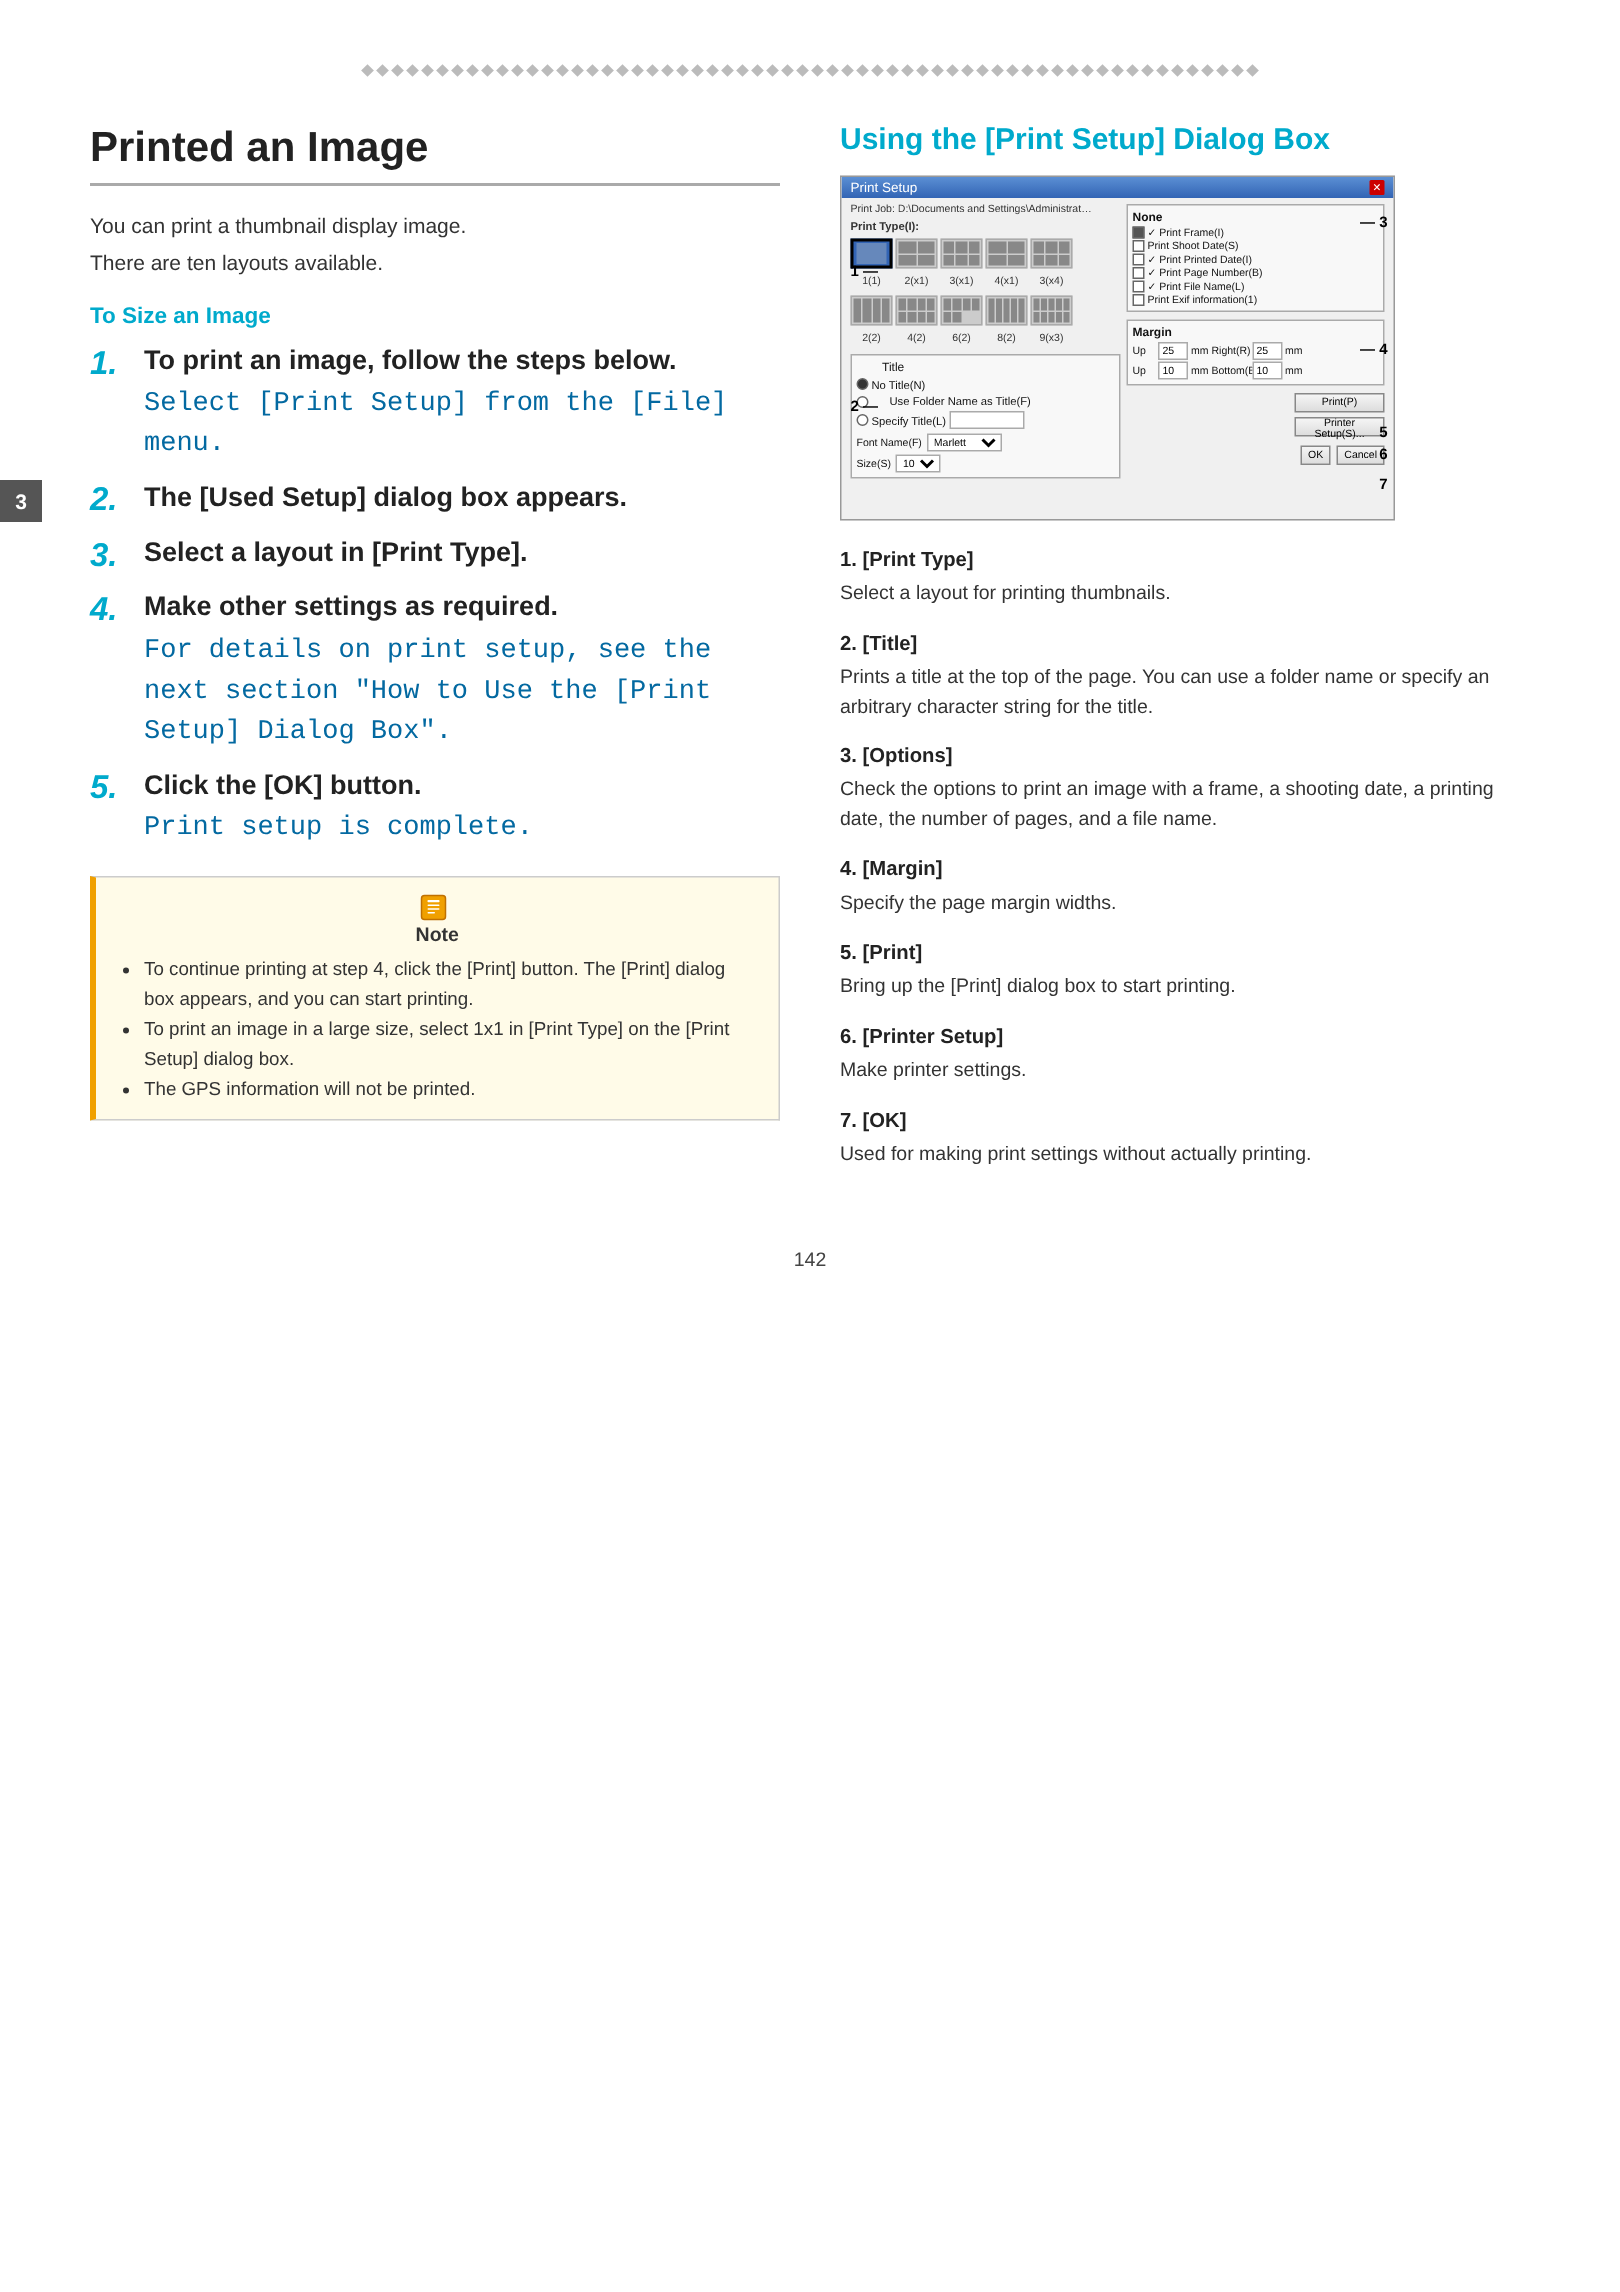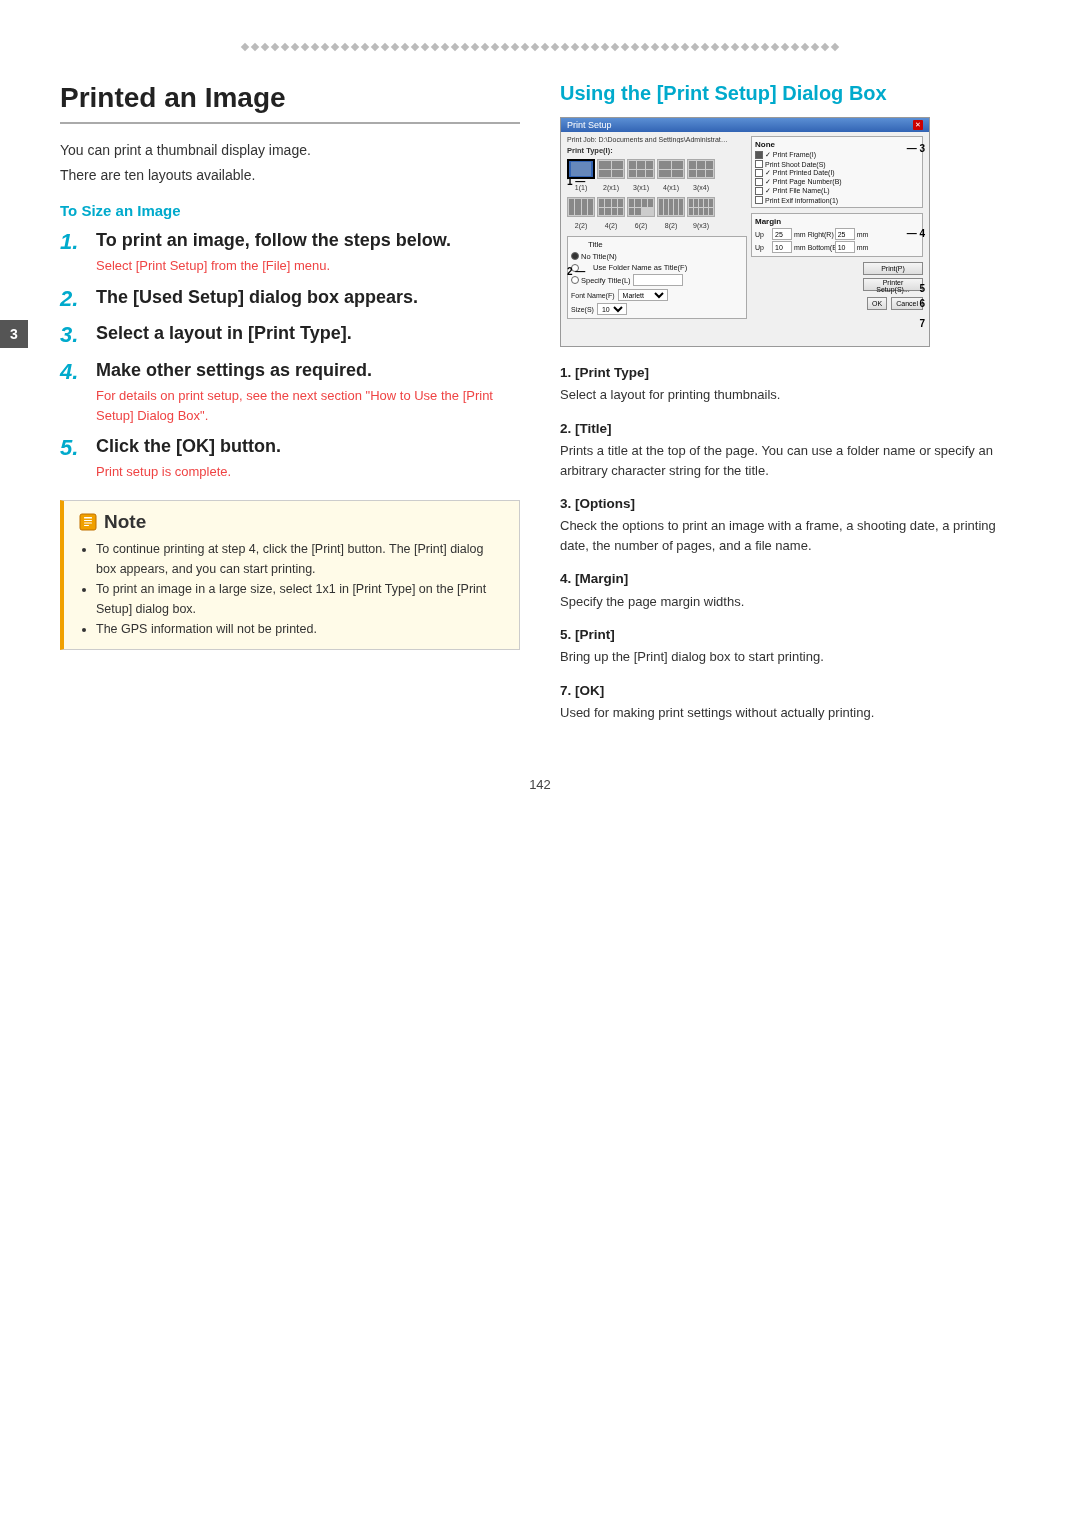--- a/index.html
+++ b/index.html
@@ -96,43 +96,45 @@
     }
 
     .step-title {
       font-size: 18px;
       font-weight: bold;
       color: #222;
       line-height: 1.3;
     }
 
     .step-desc {
-      font-size: 13px;
-      color: #ef4444;
+      font-size: 18px;
+      color: #0369a1;
       margin-top: 4px;
       line-height: 1.5;
+      font-family: Liberation Mono, monospace;
     }
 
     
     .note-box {
       border: 1px solid #ccc;
       border-left: 4px solid #f0a000;
       background: #fffbe8;
       padding: 10px 14px;
       margin-top: 18px;
       margin-bottom: 10px;
     }
 
     .note-header {
       display: flex;
       align-items: center;
       font-weight: bold;
-      font-size: 19px;
+      font-size: 13px;
       margin-bottom: 6px;
       color: #333;
+      flex-direction: column;
     }
 
     .note-icon {
       width: 20px;
       height: 20px;
       margin-right: 6px;
       display: inline-flex;
       align-items: center;
       justify-content: center;
     }
@@ -671,20 +673,21 @@
         <div style="position:absolute;right:4px;top:180px;font-size:10px;font-weight:bold;color:#000;">6</div>
         <div style="position:absolute;right:4px;top:200px;font-size:10px;font-weight:bold;color:#000;">7</div>
       </div>
 
       <div class="ref-list" id="ref-list">
           <div class="ref-item"><span class="ref-num">1. [Print Type]</span><div class="ref-desc">Select a layout for printing thumbnails.</div></div>
           <div class="ref-item"><span class="ref-num">2. [Title]</span><div class="ref-desc">Prints a title at the top of the page. You can use a folder name or specify an arbitrary character string for the title.</div></div>
           <div class="ref-item"><span class="ref-num">3. [Options]</span><div class="ref-desc">Check the options to print an image with a frame, a shooting date, a printing date, the number of pages, and a file name.</div></div>
           <div class="ref-item"><span class="ref-num">4. [Margin]</span><div class="ref-desc">Specify the page margin widths.</div></div>
           <div class="ref-item"><span class="ref-num">5. [Print]</span><div class="ref-desc">Bring up the [Print] dialog box to start printing.</div></div>
+          <div class="ref-item"><span class="ref-num">6. [Printer Setup]</span><div class="ref-desc">Make printer settings.</div></div>
           <div class="ref-item"><span class="ref-num">7. [OK]</span><div class="ref-desc">Used for making print settings without actually printing.</div></div>
         </div>
 
     </div>
   </div>
 
   <div class="page-number">142</div>
 
 </div>
 

